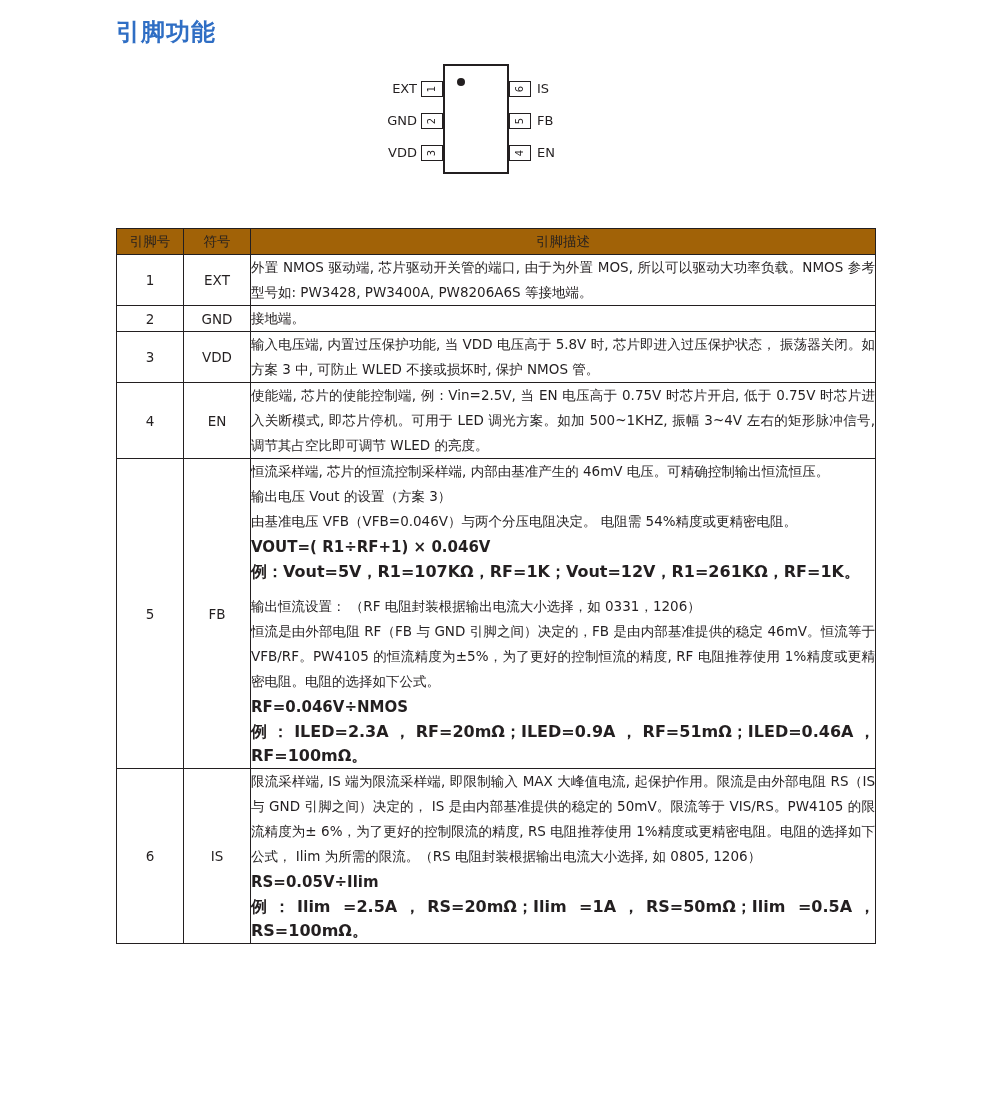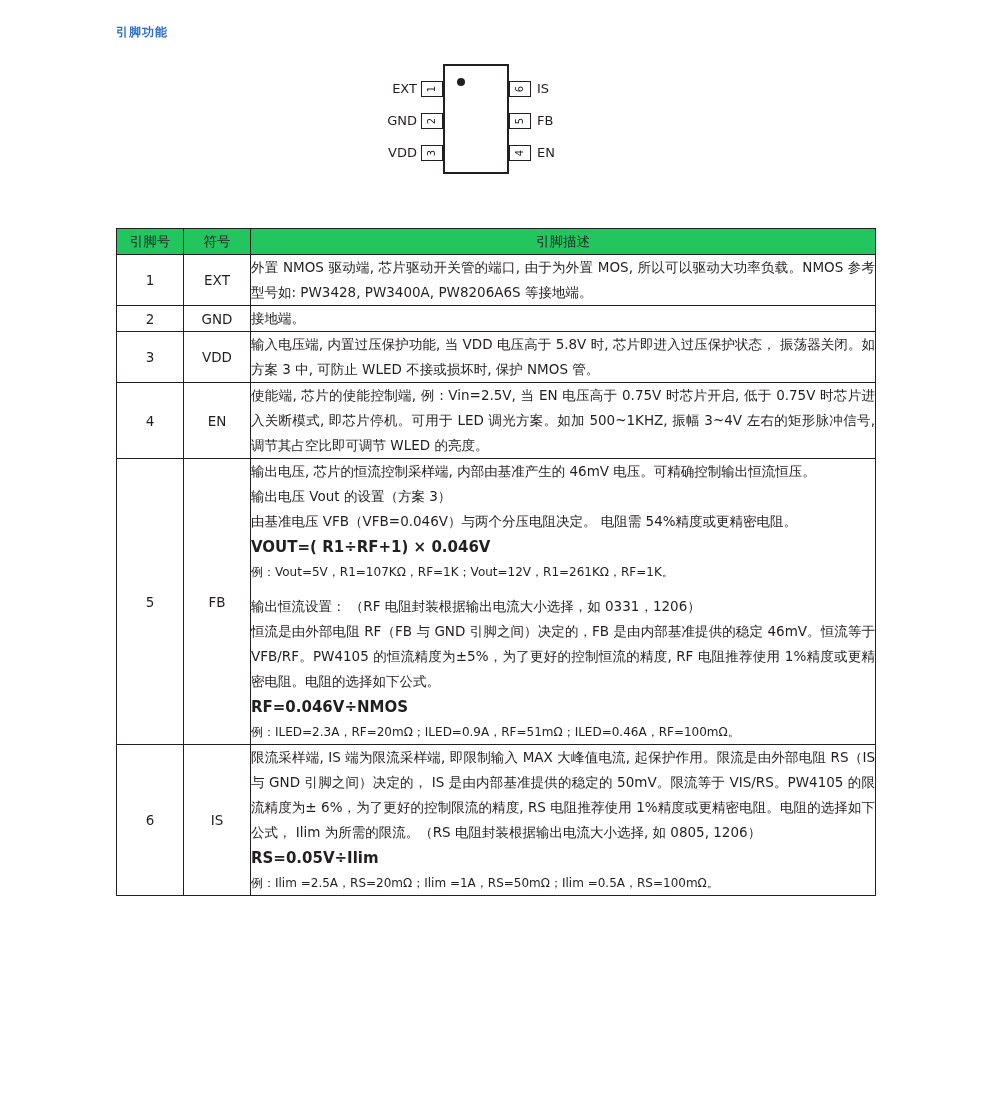--- a/index.html
+++ b/index.html
@@ -17,22 +17,22 @@
 
   .page {
     width: 991px;
     position: relative;
   }
 
   
   .heading {
     position: absolute;
     left: 116px;
-    top: 24px;
-    font-size: 12px;
+    top: 16px;
+    font-size: 24px;
     font-weight: bold;
     color: #2f6ec4;
     letter-spacing: 1px;
   }
 
   
   .pkg-wrap {
     position: absolute;
     left: 0;
     top: 58px;
@@ -106,21 +106,21 @@
     border-collapse: collapse;
     table-layout: fixed;
   }
   table.pin-table th,
   table.pin-table td {
     border: 1px solid #231f20;
     vertical-align: middle;
     padding: 0;
   }
   table.pin-table thead th {
-    background: #22c55e;
+    background: #a16207;
     font-weight: normal;
     font-size: 13.5px;
     height: 25px;
     text-align: center;
     color: #231f20;
   }
   .col-num  { width: 67px; }
   .col-sym  { width: 67px; }
   .col-desc { width: 625px; }
 
@@ -139,22 +139,22 @@
   td.c-desc p {
     margin: 0;
   }
   .b { font-weight: normal; }
   .formula {
     font-weight: bold;
     font-size: 15px;
     line-height: 26px;
   }
   .small-b {
-    font-weight: normal;
-    font-size: 12px;
+    font-weight: bold;
+    font-size: 16px;
     line-height: 24px;
   }
   .gap { height: 10px; line-height: 10px; }
 </style>
 </head>
 <body>
 
 <div class="page">
 
   <div class="heading">引脚功能</div>
@@ -219,21 +219,21 @@
           <td class="c-num">4</td>
           <td class="c-sym">EN</td>
           <td class="c-desc">
             <p>使能端, 芯片的使能控制端, 例 : Vin=2.5V, 当 EN 电压高于 0.75V 时芯片开启, 低于 0.75V 时芯片进入关断模式, 即芯片停机。可用于 LED 调光方案。如加 500~1KHZ, 振幅 3~4V 左右的矩形脉冲信号, 调节其占空比即可调节 WLED 的亮度。</p>
           </td>
         </tr>
         <tr>
           <td class="c-num">5</td>
           <td class="c-sym">FB</td>
           <td class="c-desc">
-            <p>输出电压, 芯片的恒流控制采样端, 内部由基准产生的 46mV 电压。可精确控制输出恒流恒压。</p>
+            <p>恒流采样端, 芯片的恒流控制采样端, 内部由基准产生的 46mV 电压。可精确控制输出恒流恒压。</p>
             <p class="b">输出电压 Vout 的设置（方案 3）</p>
             <p>由基准电压 VFB（VFB=0.046V）与两个分压电阻决定。 电阻需 54%精度或更精密电阻。</p>
             <p class="formula">VOUT=( R1÷RF+1) × 0.046V</p>
             <p class="small-b">例：Vout=5V，R1=107KΩ，RF=1K；Vout=12V，R1=261KΩ，RF=1K。</p>
             <p class="gap"></p>
             <p class="b">输出恒流设置： （RF 电阻封装根据输出电流大小选择，如 0331，1206）</p>
             <p>恒流是由外部电阻 RF（FB 与 GND 引脚之间）决定的，FB 是由内部基准提供的稳定 46mV。恒流等于 VFB/RF。PW4105 的恒流精度为±5%，为了更好的控制恒流的精度, RF 电阻推荐使用 1%精度或更精密电阻。电阻的选择如下公式。</p>
             <p class="formula">RF=0.046V÷NMOS</p>
             <p class="small-b">例：ILED=2.3A，RF=20mΩ；ILED=0.9A，RF=51mΩ；ILED=0.46A，RF=100mΩ。</p>
           </td>

